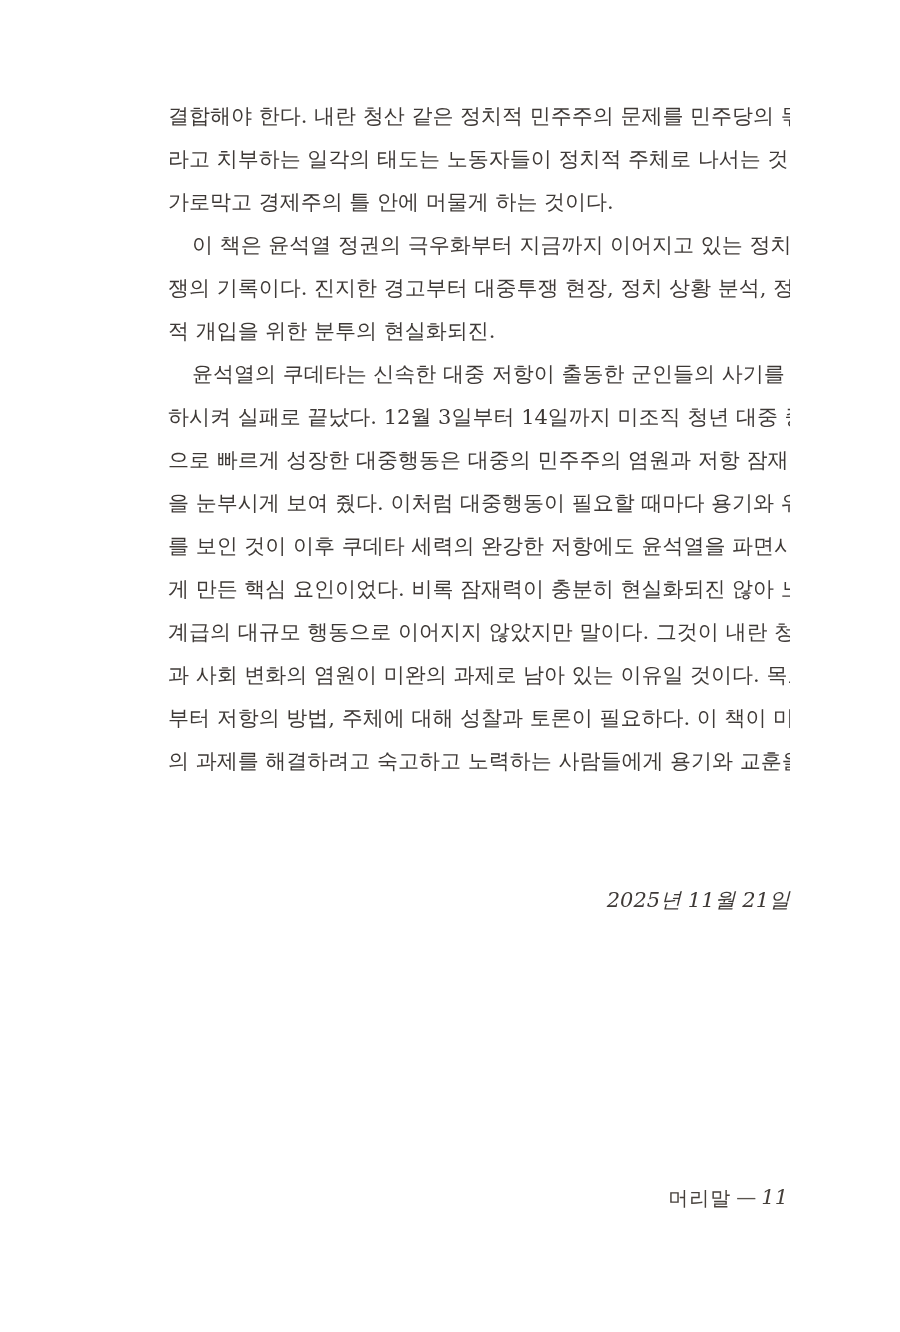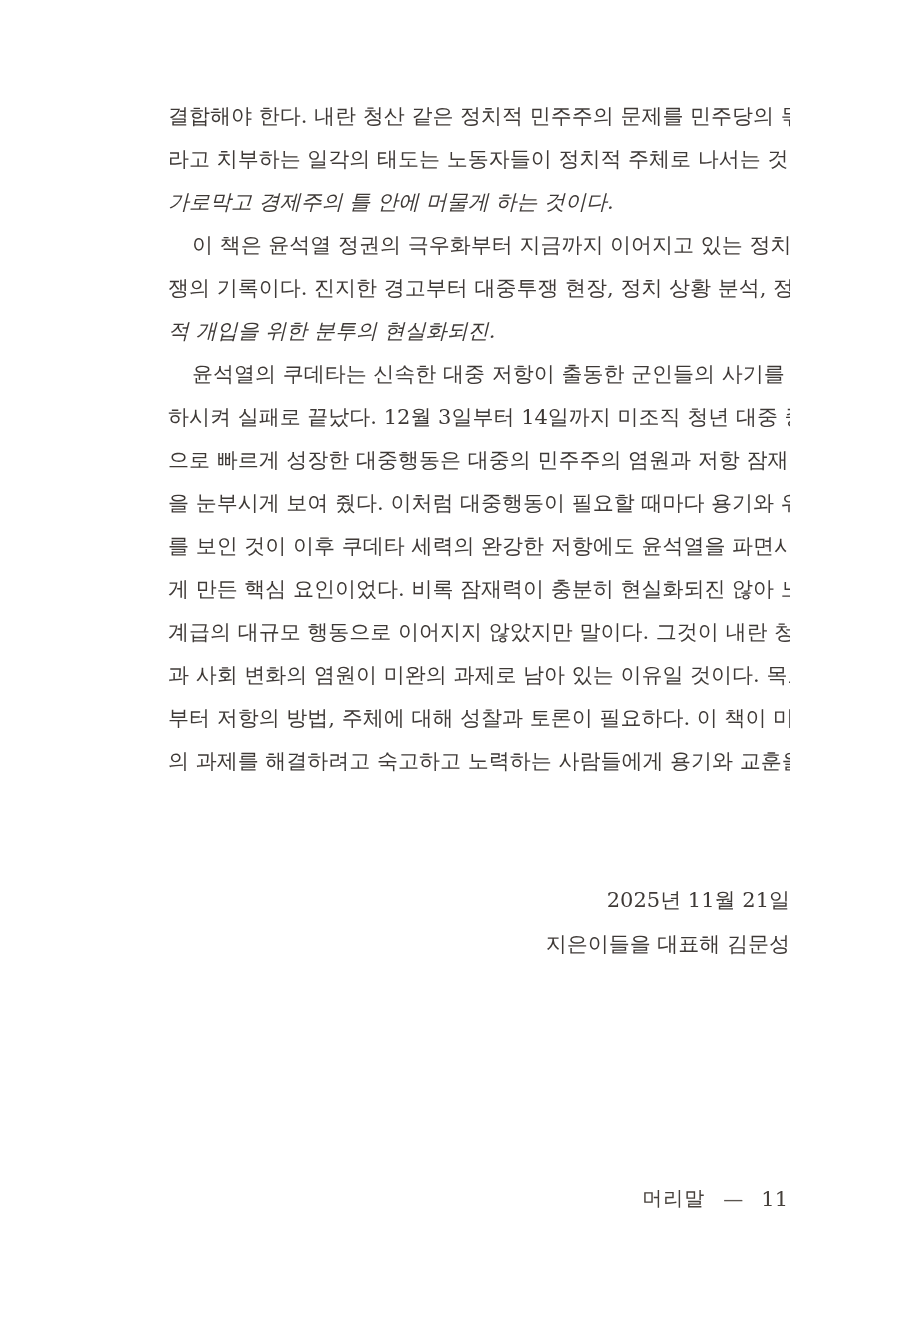--- a/index.html
+++ b/index.html
@@ -29,59 +29,60 @@
     height: 43px;
     line-height: 43px;
     text-align: justify;
     text-align-last: justify;
     white-space: nowrap;
     overflow: hidden;
   }
   .line.para-end {
     text-align: center;
     text-align-last: left;
-    font-style: italic;
   }
   .line.indent {
     text-indent: 24px;
   }
   .date-block {
     position: absolute;
     left: 168px;
     top: 878px;
     width: 622px;
     font-size: 21px;
     text-align: right;
   }
   .date-block .dline {
     height: 44px;
     line-height: 44px;
+    font-style: italic;
   }
   .page-footer {
     position: absolute;
     right: 112px;
     top: 1185px;
     display: flex;
-    align-items: center;
-    gap: 18px;
+    align-items: flex-start;
+    gap: 5px;
     color: #46403b;
   }
   .running-title {
     font-family: "DejaVu Sans", "Liberation Sans", sans-serif;
     font-size: 20px;
     font-weight: 500;
     letter-spacing: 1px;
   }
   .footer-dash {
     font-size: 20px;
     color: #5a544e;
   }
   .page-num {
     font-family: "DejaVu Serif", "Liberation Serif", serif;
     font-size: 21px;
+    font-style: italic;
   }
 </style>
 </head>
 <body>
 
 <div class="page">
 
   <div class="text-block" id="body-lines">
       <div class="line">결합해야 한다. 내란 청산 같은 정치적 민주주의 문제를 민주당의 몫이</div>
       <div class="line">라고 치부하는 일각의 태도는 노동자들이 정치적 주체로 나서는 것을</div>
@@ -96,21 +97,20 @@
       <div class="line">를 보인 것이 이후 쿠데타 세력의 완강한 저항에도 윤석열을 파면시키</div>
       <div class="line">게 만든 핵심 요인이었다. 비록 잠재력이 충분히 현실화되진 않아 노동</div>
       <div class="line">계급의 대규모 행동으로 이어지지 않았지만 말이다. 그것이 내란 청산</div>
       <div class="line">과 사회 변화의 염원이 미완의 과제로 남아 있는 이유일 것이다. 목표</div>
       <div class="line">부터 저항의 방법, 주체에 대해 성찰과 토론이 필요하다. 이 책이 미완</div>
       <div class="line">의 과제를 해결하려고 숙고하고 노력하는 사람들에게 용기와 교훈을</div>
     </div>
 
   <div class="date-block">
     <div class="dline">2025년 11월 21일</div>
-    <div class="dline">지은이들을 대표해 김문성</div>
   </div>
 
   <div class="page-footer">
     <span class="running-title">머리말</span>
     <span class="footer-dash">—</span>
     <span class="page-num">11</span>
   </div>
 
 </div>
 

